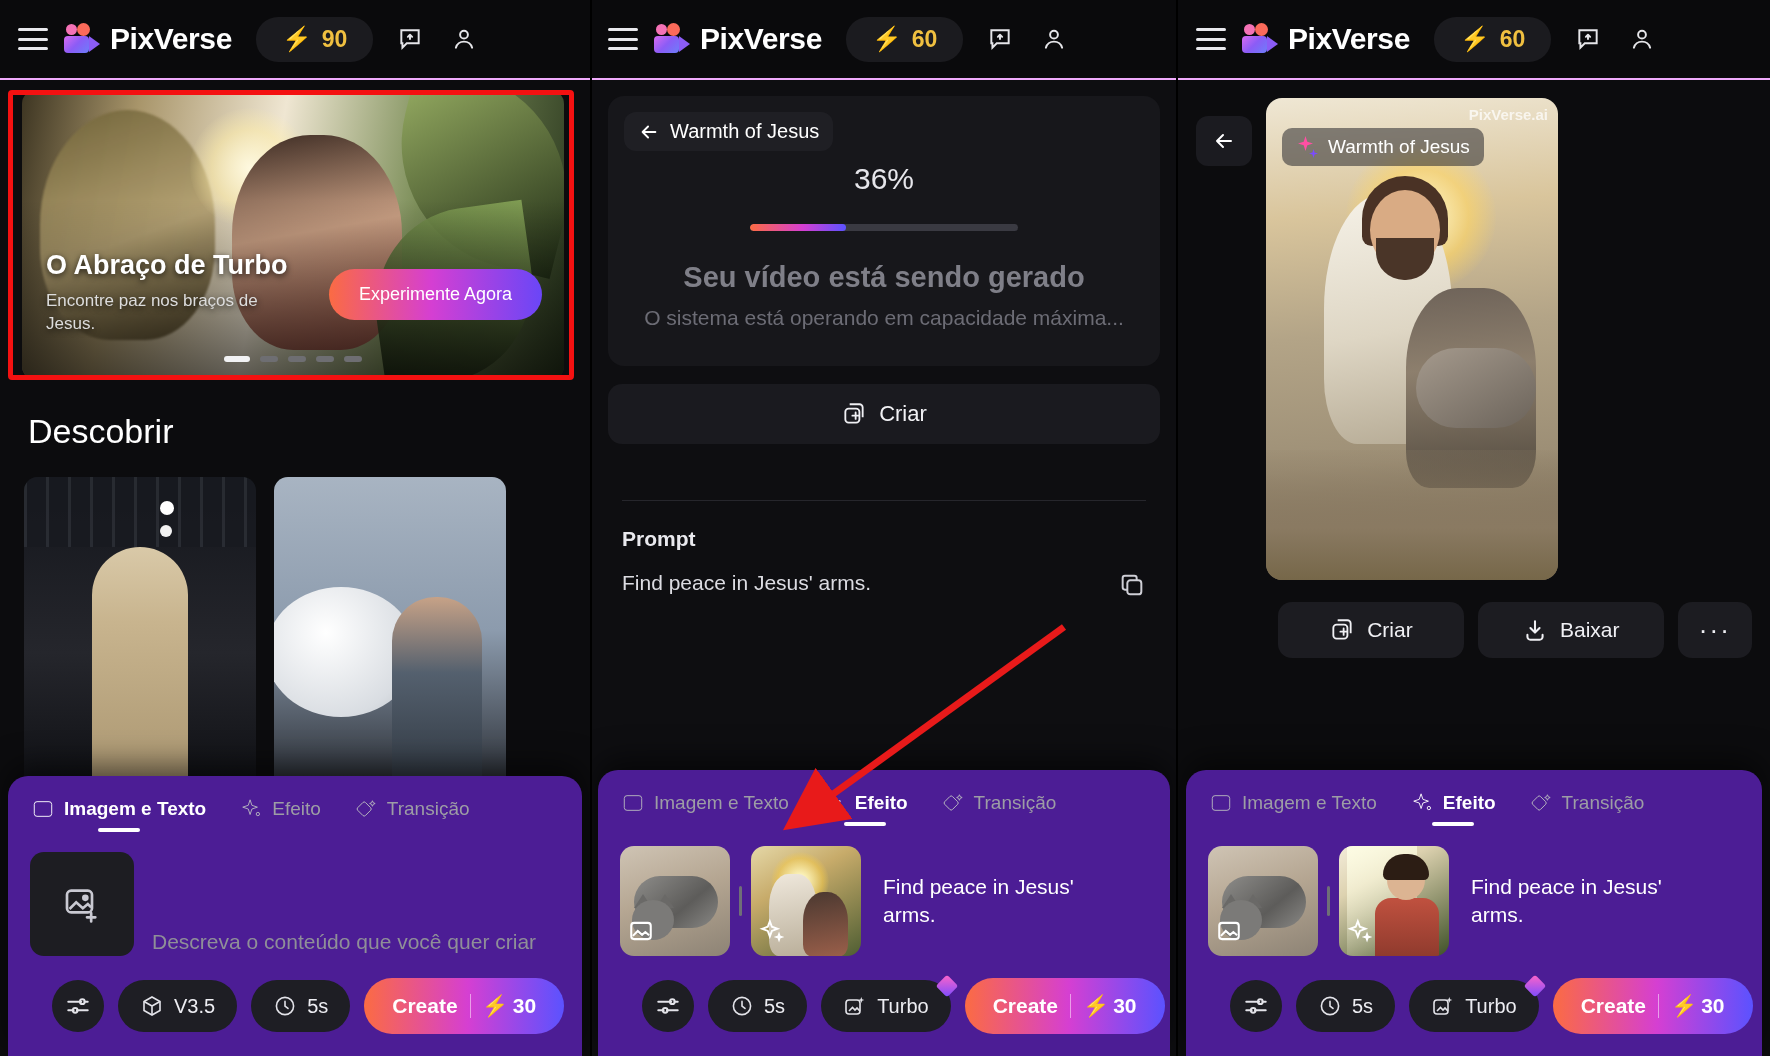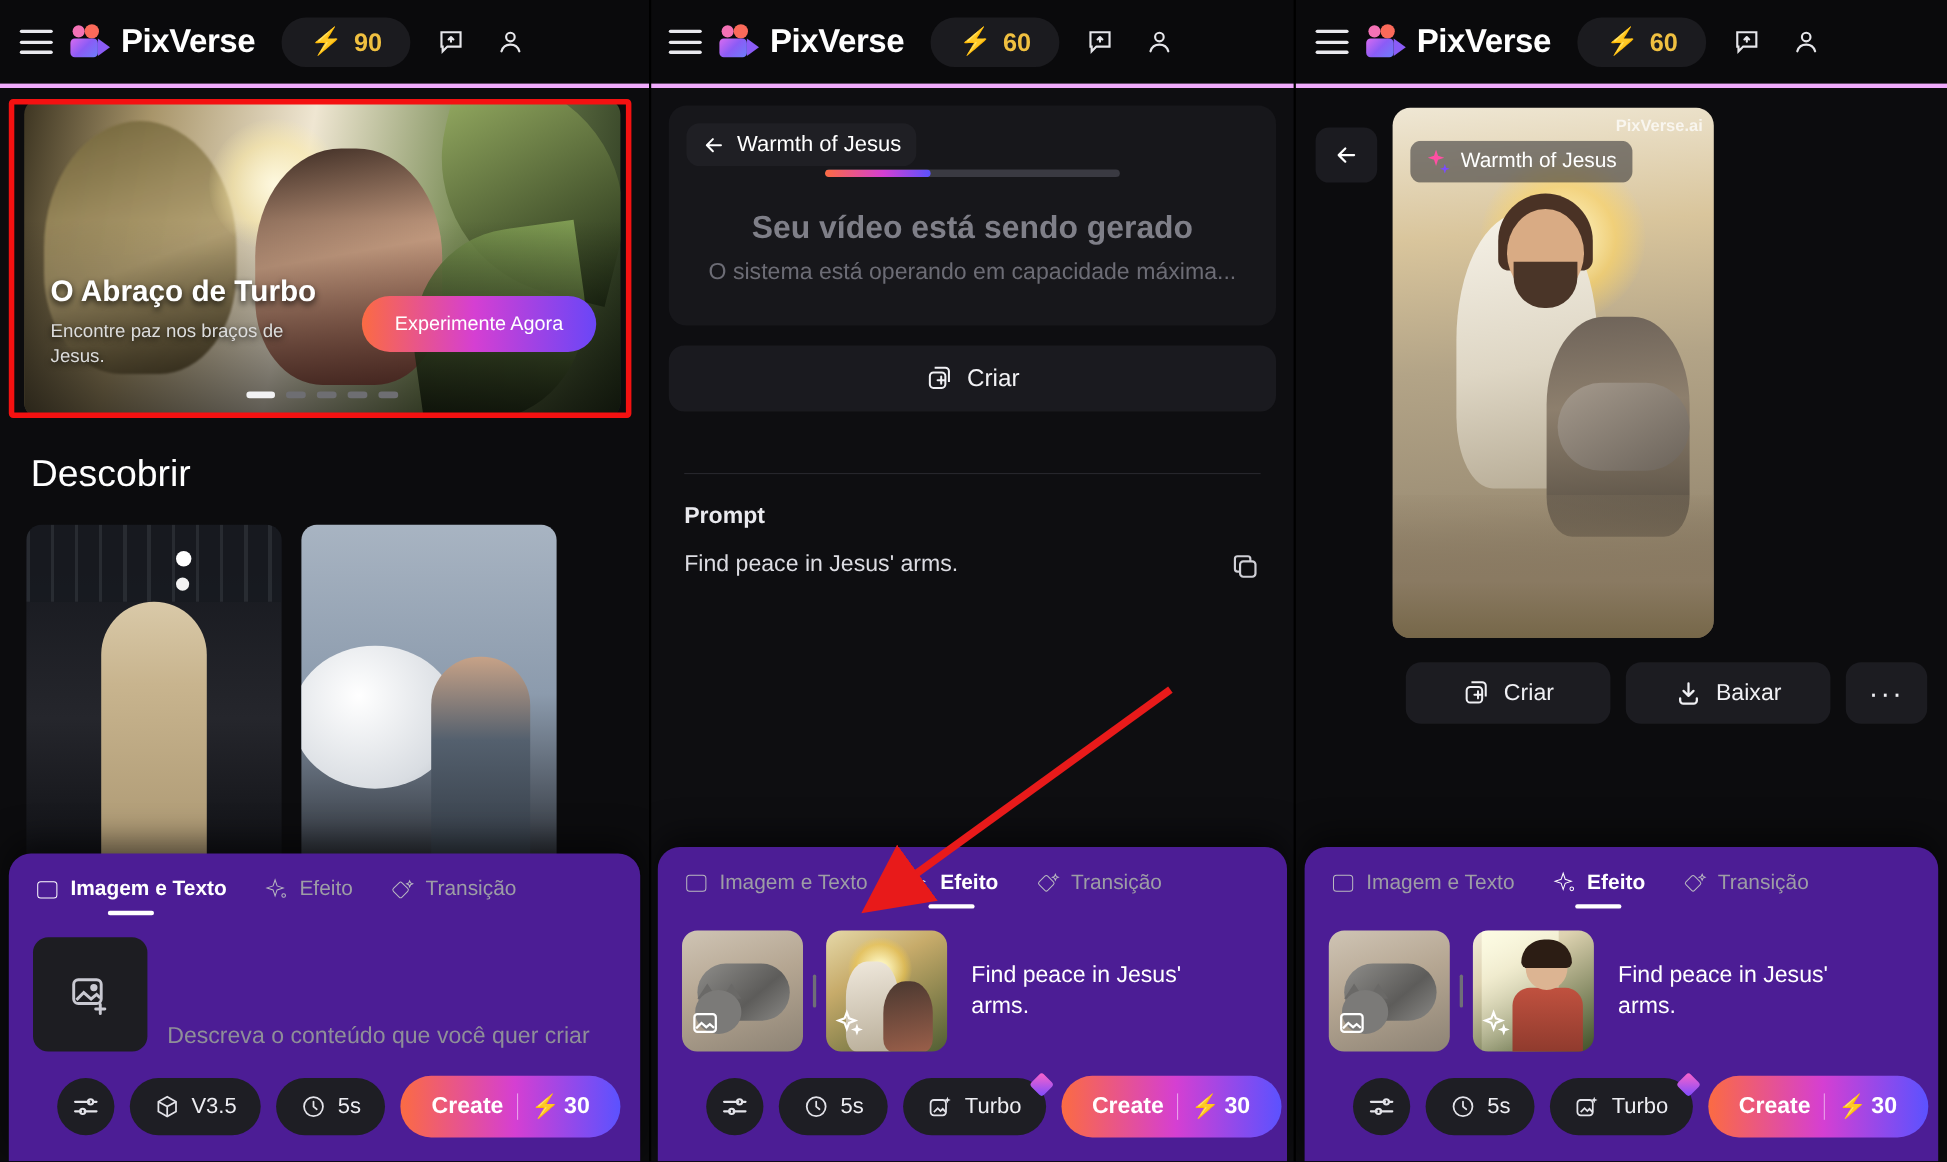--- a/index.html
+++ b/index.html
@@ -15,21 +15,21 @@
   .panel { position: relative; height: 1056px; overflow: hidden; background: #0c0c0e; }
   #panel-1 { width: 590px; }
   #panel-2 { width: 588px; background: #0e0e11; }
   #panel-3 { width: 592px; background: #0c0c0e; }
   .panel-divider { position:absolute; top:0; width:2px; height:1056px; background:#000; z-index: 40;}
 
   
   .topbar {
     height: 80px; display: flex; align-items: center; gap: 14px;
     padding: 0 18px; background: #0a0a0c;
-    border-bottom: 4px solid #f0abfc;
+    border-bottom: 2px solid #f0abfc;
     position: relative; z-index: 20;
   }
   .hamburger { width: 30px; height: 22px; display:flex; flex-direction:column; justify-content:space-between; cursor:pointer; flex:none; margin-right:2px;}
   .hamburger span { display:block; height:3px; background:#e9e9ee; border-radius:2px; }
   .brand { display:flex; align-items:center; gap:10px; }
   .brand-logo { width: 36px; height: 30px; position: relative; flex:none; }
   .brand-logo .body {
     position:absolute; left:0; bottom:1px; width:25px; height:17px; border-radius:4px;
     background: linear-gradient(135deg,#d96bf0 0%, #8b5cf6 50%, #6d7dfa 100%);
   }
@@ -409,20 +409,21 @@
     </div>
 
     <div class="p2-body">
       <div class="progress-card">
         <div class="back-pill">
           <svg width="22" height="22" viewBox="0 0 24 24" fill="none" stroke="#fff" stroke-width="2" stroke-linecap="round" stroke-linejoin="round">
               <path d="M19 12H5M11 6l-6 6 6 6"></path>
             </svg>
           <span class="title">Warmth of Jesus</span>
         </div>
+        <div class="pct">36%</div>
         <div class="bar">
             <div></div>
           </div>
         <div class="gen-title">Seu vídeo está sendo gerado</div>
         <div class="gen-sub">O sistema está operando em capacidade máxima...</div>
       </div>
 
       <div class="criar-wide">
         <svg width="26" height="26" viewBox="0 0 24 24" fill="none" stroke="#f0f0f4" stroke-width="1.7">
             <path d="M8 3h9a3 3 0 0 1 3 3v9"></path>

